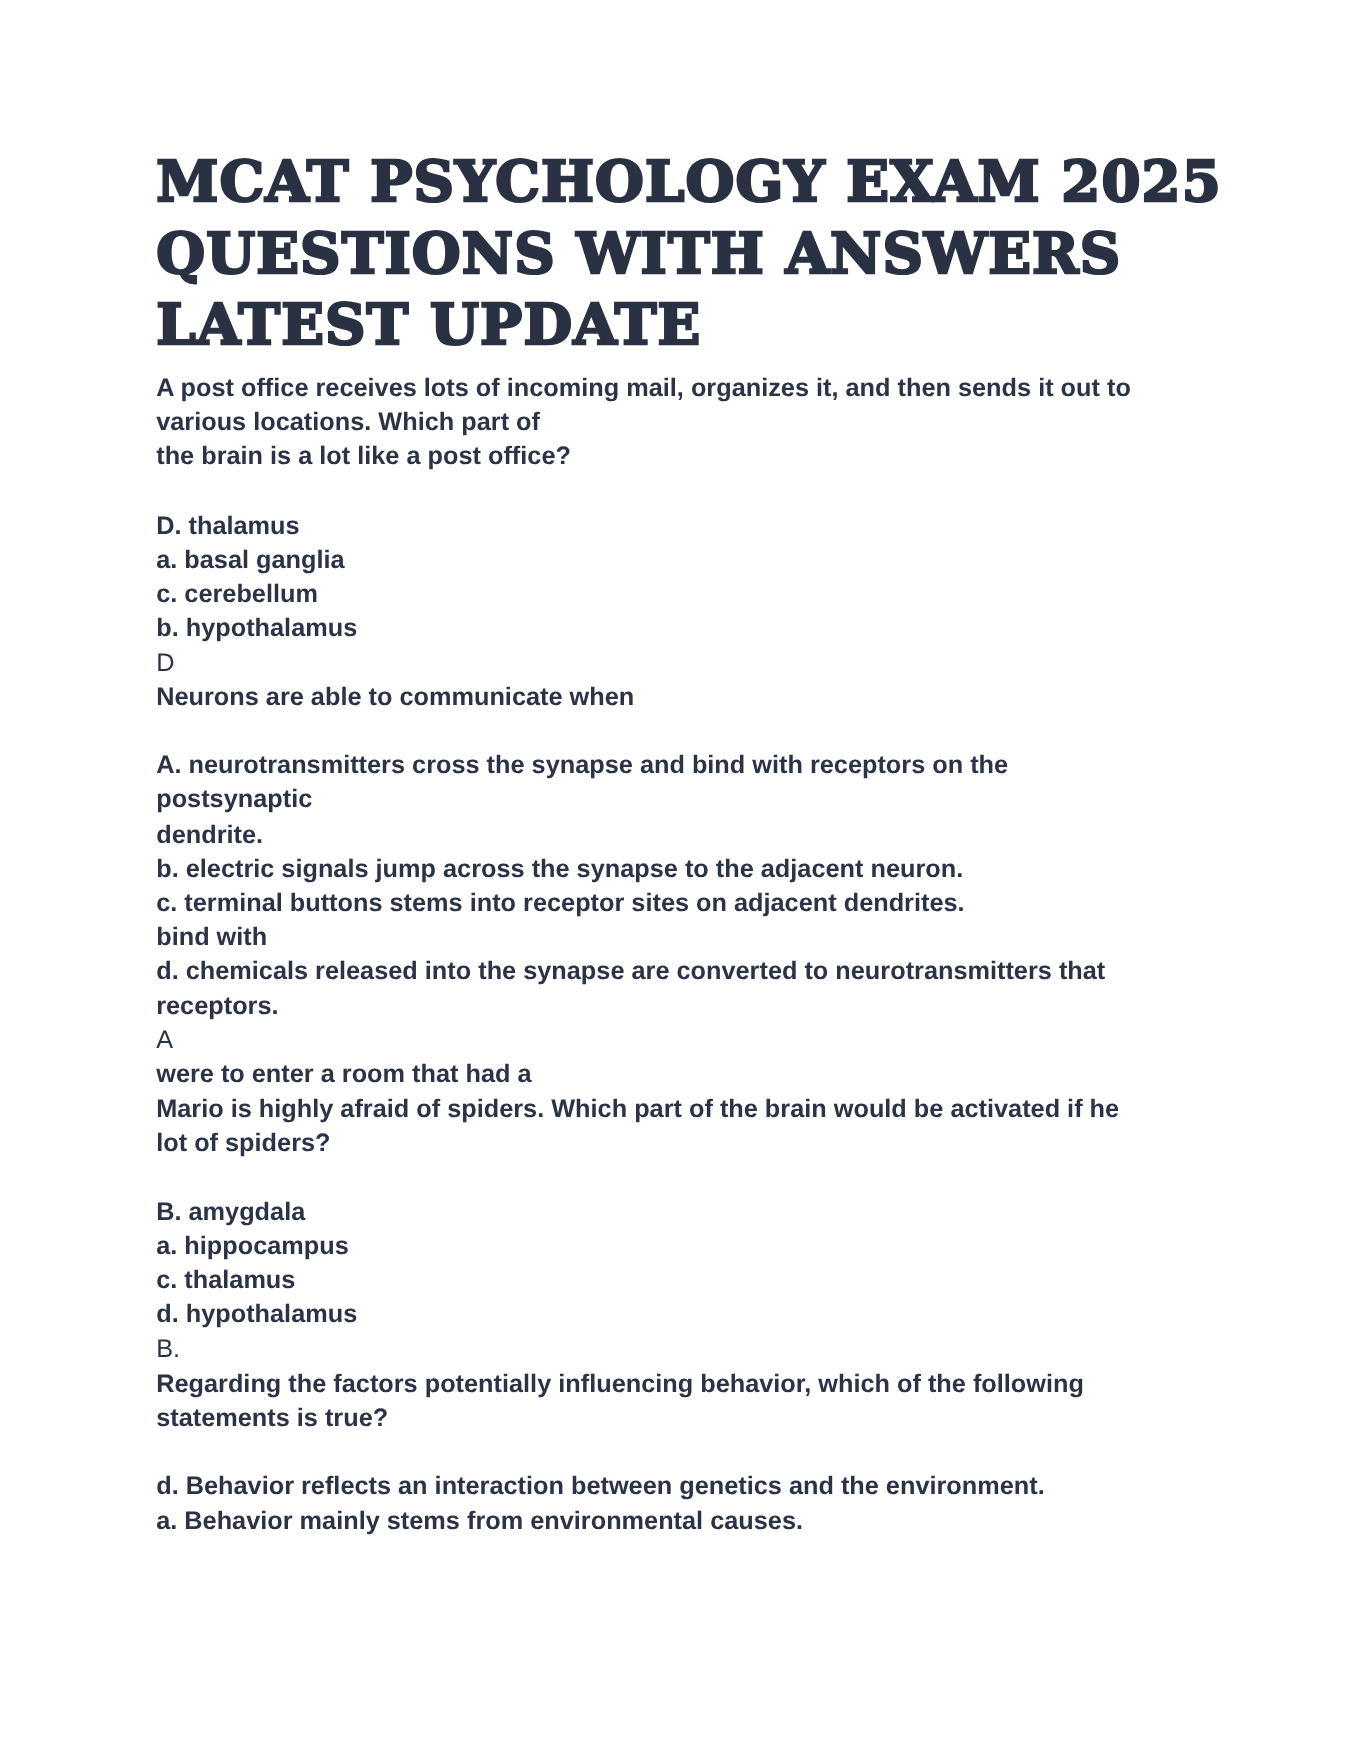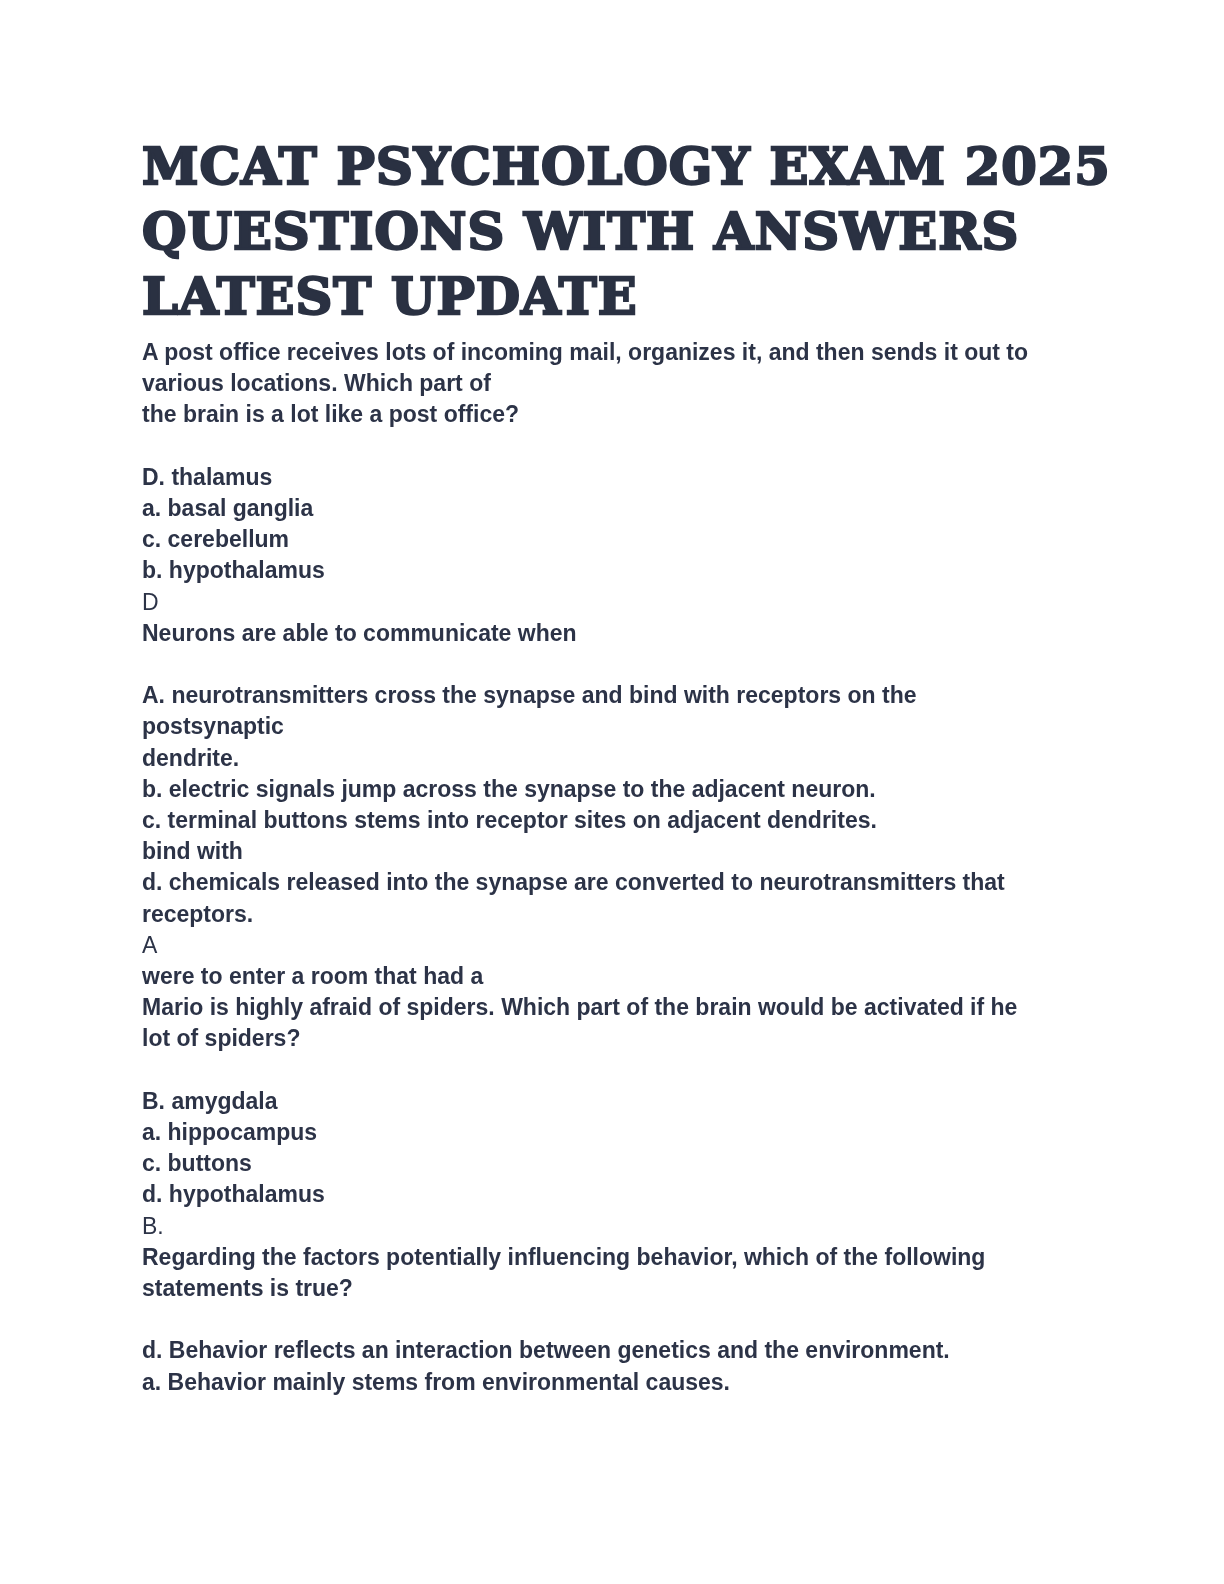--- a/index.html
+++ b/index.html
@@ -78,21 +78,21 @@
     <div class="line">bind with</div>
     <div class="line">d. chemicals released into the synapse are converted to neurotransmitters that</div>
     <div class="line">receptors.</div>
     <div class="line regular">A</div>
     <div class="line">were to enter a room that had a</div>
     <div class="line">Mario is highly afraid of spiders. Which part of the brain would be activated if he</div>
     <div class="line">lot of spiders?</div>
     <div class="line blank"></div>
     <div class="line">B. amygdala</div>
     <div class="line">a. hippocampus</div>
-    <div class="line">c. buttons</div>
+    <div class="line">c. thalamus</div>
     <div class="line">d. hypothalamus</div>
     <div class="line regular">B.</div>
     <div class="line">Regarding the factors potentially influencing behavior, which of the following</div>
     <div class="line">statements is true?</div>
     <div class="line blank"></div>
     <div class="line">d. Behavior reflects an interaction between genetics and the environment.</div>
     <div class="line">a. Behavior mainly stems from environmental causes.</div>
   </div>
 
 </div>

